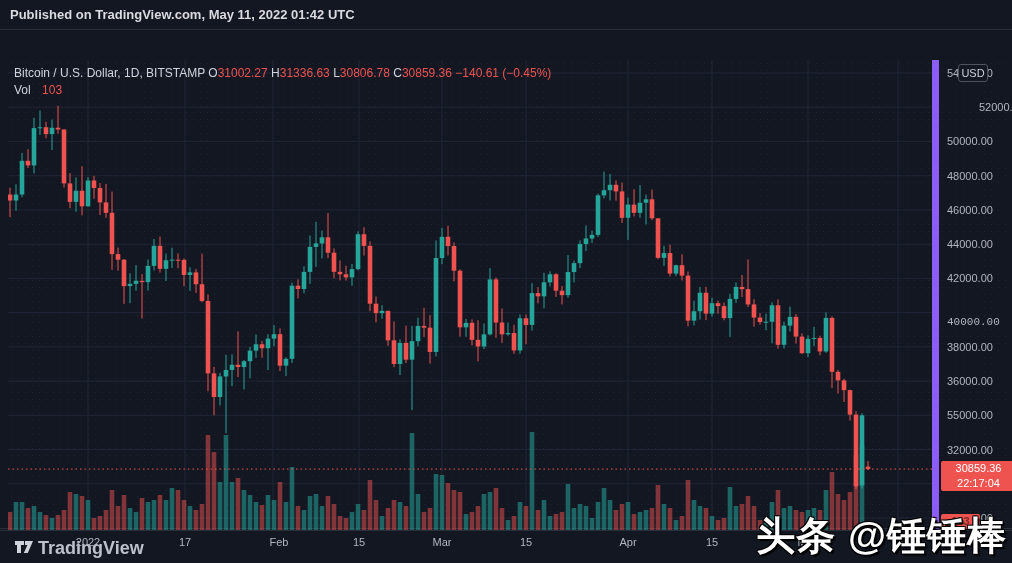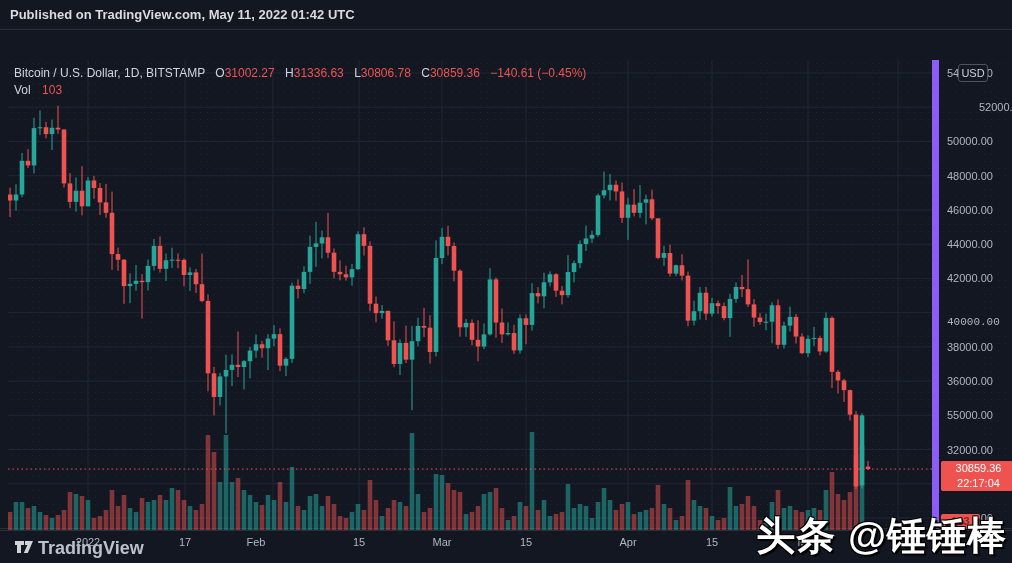--- a/index.html
+++ b/index.html
@@ -25,21 +25,21 @@
   #volume-badge { position:absolute; left:2px; top:454px; width:39px; height:15px; border-radius:2px;
     background:#ef5350; color:#7e2a29; font-size:11px; font-weight:700; text-align:center;
     line-height:15px; z-index:5; }
   #time-axis { position:absolute; left:0px; top:500px; width:1012px; height:29px;
     border-top:1px solid #2a2e39; z-index:3; }
   .ta-label { position:absolute; top:5px; transform:translateX(-50%);
     color:#b2b5be; font-size:11px; white-space:nowrap; }
   #legend { position:absolute; left:14px; top:35px; z-index:6; font-size:12px; color:#d1d4dc; }
   #legend .row { height:17px; line-height:17px; white-space:nowrap; }
   .redval { color:#ef5350; }
-  .ohlc-pair { margin-left:7px; }
+  .ohlc-pair { }
   #legend .vol-val { margin-left:8px; }
   #footer { position:absolute; left:0; top:530px; width:1012px; height:33px; }
   #tv-logo { position:absolute; left:14px; top:9px; }
   #brand-name { position:absolute; left:38px; top:8px; color:#bcc1cb; font-size:18px; font-weight:600; }
   #watermark { position:absolute; right:5px; top:509px; z-index:9; color:#ffffff;
     font-size:39px; font-weight:900; letter-spacing:1px; white-space:nowrap;
     text-shadow:-1px -1px 0 #000, 1px -1px 0 #000, -1px 1px 0 #000, 2px 2px 1px #000; }
 </style>
 </head>
 <body>
@@ -534,21 +534,21 @@
       <div class="pa-label" style="top: 321.07px;">36000.00</div>
       <div class="pa-label" style="top: 355.3px;">55000.00</div>
       <div class="pa-label" style="top: 389.53px;">32000.00</div>
       <div class="pa-label" style="top: 423.76px;">30000.00</div>
       <div class="pa-label" style="top: 457.99px;">28000.00</div>
     </div>
 
   <div id="time-axis">
       <div class="ta-label" style="left: 88px;">2022</div>
       <div class="ta-label" style="left: 185px;">17</div>
-      <div class="ta-label" style="left: 256px;">Feb</div>
+      <div class="ta-label" style="left: 279px;">Feb</div>
       <div class="ta-label" style="left: 359px;">15</div>
       <div class="ta-label" style="left: 442px;">Mar</div>
       <div class="ta-label" style="left: 526px;">15</div>
       <div class="ta-label" style="left: 628px;">Apr</div>
       <div class="ta-label" style="left: 712px;">15</div>
       <div class="ta-label" style="left: 808px;">May</div>
       <div class="ta-label" style="left: 898px;">16</div>
     </div>
 
   <div id="legend">

